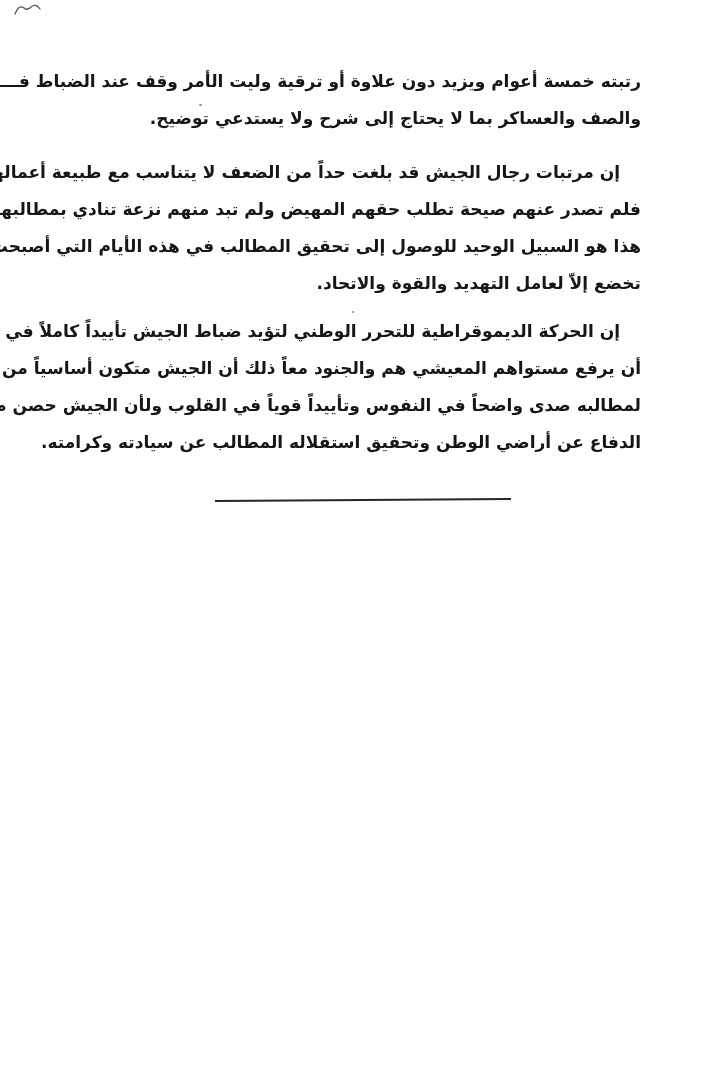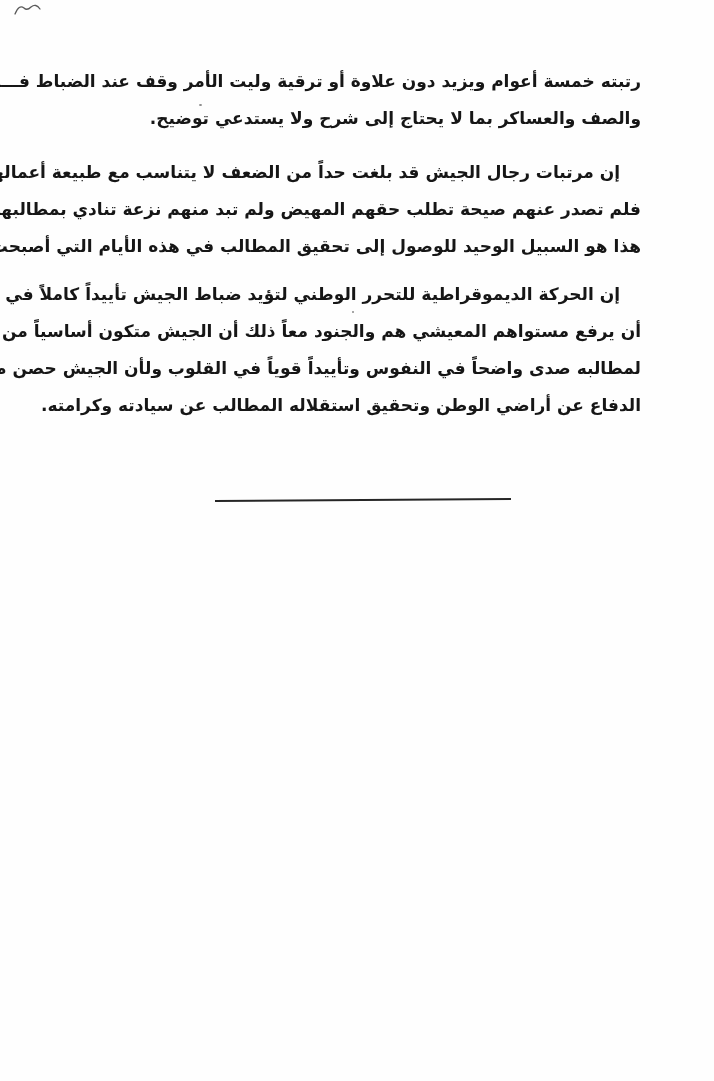--- a/index.html
+++ b/index.html
@@ -78,20 +78,21 @@
 
     <p class="para">
       <span class="line">رتبته خمسة أعوام ويزيد دون علاوة أو ترقية وليت الأمر وقف عند الضباط فـــإن حـــال الصـــولات</span>
       <span class="line last">والصف والعساكر بما لا يحتاج إلى شرح ولا يستدعي توضيح.</span>
     </p>
 
     <p class="para gap-lg">
       <span class="line indent">إن مرتبات رجال الجيش قد بلغت حداً من الضعف لا يتناسب مع طبيعة أعمالهم ورغم ذلـــك</span>
       <span class="line">فلم تصدر عنهم صيحة تطلب حقهم المهيض ولم تبد منهم نزعة تنادي بمطالبهم الواضحة علماً بـــأن</span>
       <span class="line">هذا هو السبيل الوحيد للوصول إلى تحقيق المطالب في هذه الأيام التي أصبحت فيـــها الحكومـــات لا</span>
+      <span class="line last">تخضع إلاّ لعامل التهديد والقوة والاتحاد.</span>
     </p>
 
     <p class="para gap-md">
       <span class="line indent">إن الحركة الديموقراطية للتحرر الوطني لتؤيد ضباط الجيش تأييداً كاملاً في كل ما من شـــأنه</span>
       <span class="line">أن يرفع مستواهم المعيشي هم والجنود معاً ذلك أن الجيش متكون أساسياً من أبناء الشعب ولذا فـــإن</span>
       <span class="line">لمطالبه صدى واضحاً في النفوس وتأييداً قوياً في القلوب ولأن الجيش حصن من حصون الأمة فـــي</span>
       <span class="line last">الدفاع عن أراضي الوطن وتحقيق استقلاله المطالب عن سيادته وكرامته.</span>
     </p>
 
   </div>

